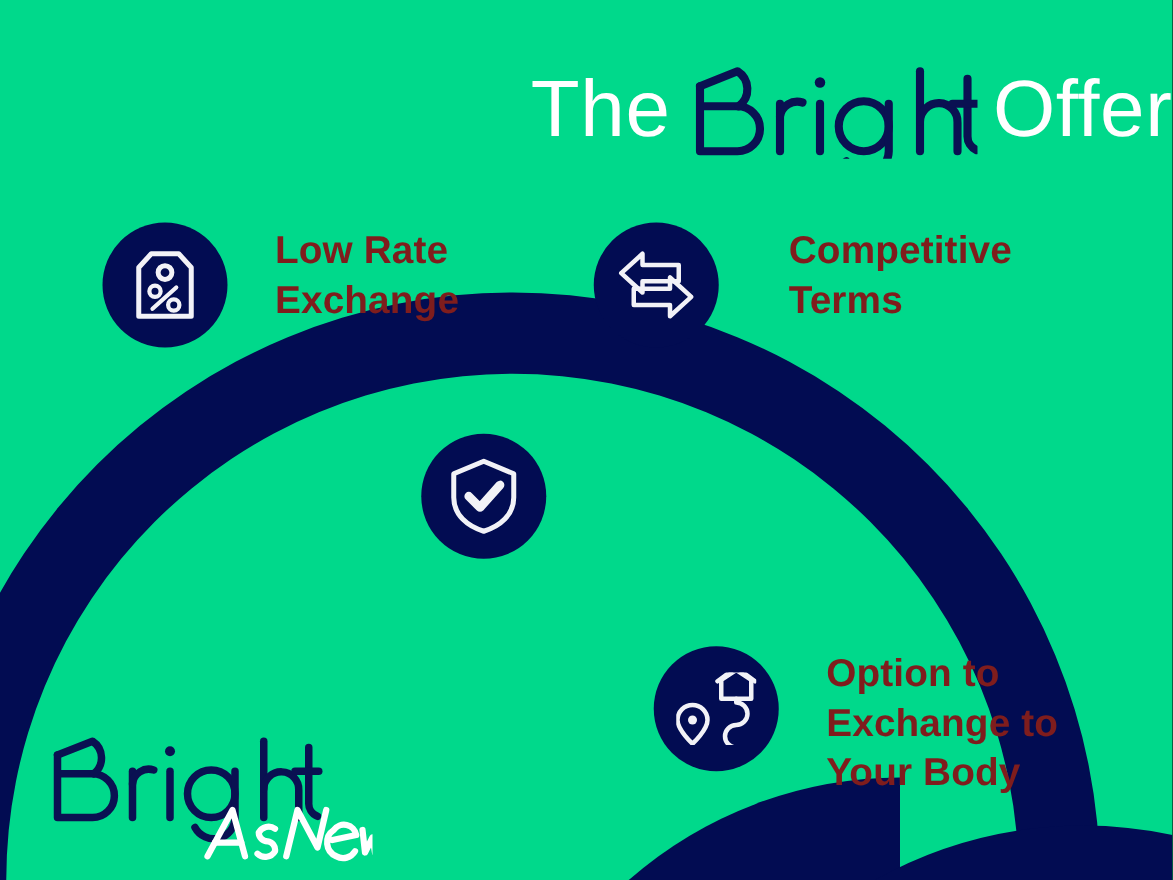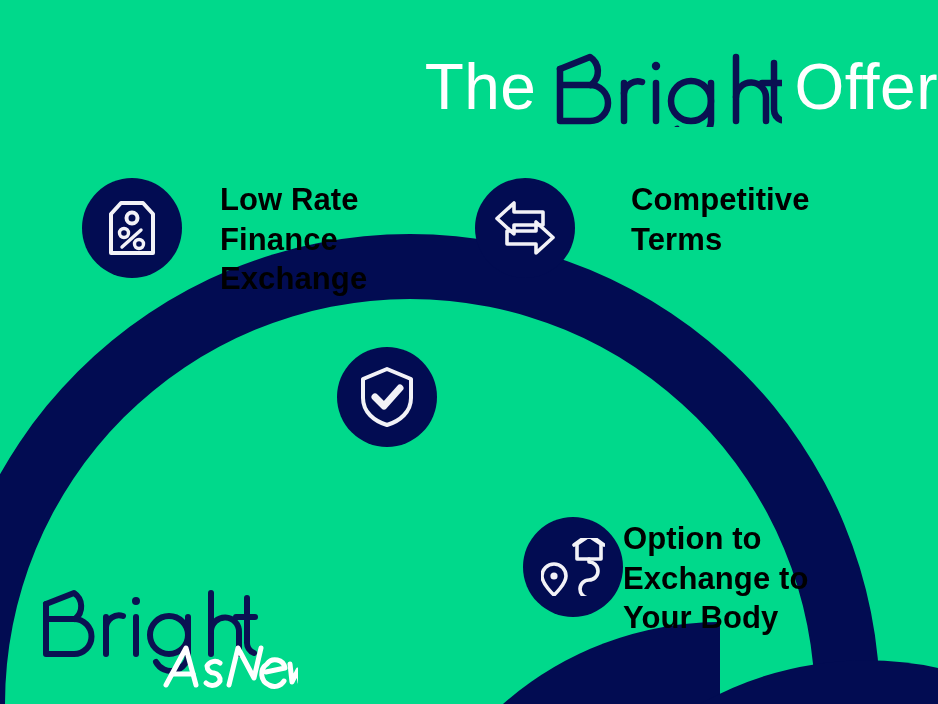--- a/index.html
+++ b/index.html
@@ -61,40 +61,40 @@
     width: 100px;
     height: 100px;
     border-radius: 50%;
     background: #020C52;
     flex: 0 0 100px;
     display: flex;
     align-items: center;
     justify-content: center;
   }
   .feature-text {
-    color: #000000;
+    color: #7f1d1d;
     font-size: 31px;
     font-weight: bold;
     line-height: 1.28;
     letter-spacing: 0.1px;
     padding-top: 2px;
   }
   .feature-text div { white-space: nowrap; }
 
   #feature-0 { left: 82px;  top: 178px; }
   #feature-0 .feature-text { margin-left: 38px; }
 
   #feature-1 { left: 475px; top: 178px; }
   #feature-1 .feature-text { margin-left: 56px; }
 
   #feature-2 { left: 337px; top: 347px; }
   #feature-2 .feature-text { margin-left: 37px; }
 
   #feature-3 { left: 523px; top: 517px; }
-  #feature-3 .feature-text { }
+  #feature-3 .feature-text { margin-left: 38px; }
 
   
   .brand-logo {
     position: absolute;
     left: 38px;
     top: 586px;
     width: 260px;
     height: 100px;
   }
 </style>
@@ -150,21 +150,20 @@
       <svg width="54" height="58" viewBox="0 0 54 58" aria-hidden="true">
         <path d="M 16 4 L 38 4 L 48 15 L 48 54 L 6 54 L 6 15 Z" fill="none" stroke="#F2F2F7" stroke-width="4" stroke-linejoin="round"></path>
         <circle cx="27" cy="19" r="5.5" fill="none" stroke="#F2F2F7" stroke-width="4"></circle>
         <circle cx="19" cy="34" r="4.5" fill="none" stroke="#F2F2F7" stroke-width="3.4"></circle>
         <circle cx="34" cy="45" r="4.5" fill="none" stroke="#F2F2F7" stroke-width="3.4"></circle>
         <line x1="36" y1="31" x2="17" y2="48" stroke="#F2F2F7" stroke-width="3.4" stroke-linecap="round"></line>
       </svg>
     </div>
     <div class="feature-text">
       <div>Low Rate</div>
-      <div>Finance</div>
       <div>Exchange</div>
     </div>
   </div>
 
   <div class="feature" id="feature-1">
     <div class="feature-icon">
       <svg width="62" height="58" viewBox="0 0 62 58" aria-hidden="true">
         <path d="M 20 4 L 20 13 L 49 13 L 49 26 L 20 26 L 20 35 L 3 19.5 Z" fill="none" stroke="#F2F2F7" stroke-width="3.6" stroke-linejoin="round"></path>
         <path d="M 42 23 L 42 32 L 13 32 L 13 45 L 42 45 L 42 54 L 59 38.5 Z" fill="none" stroke="#F2F2F7" stroke-width="3.6" stroke-linejoin="round"></path>
       </svg>

